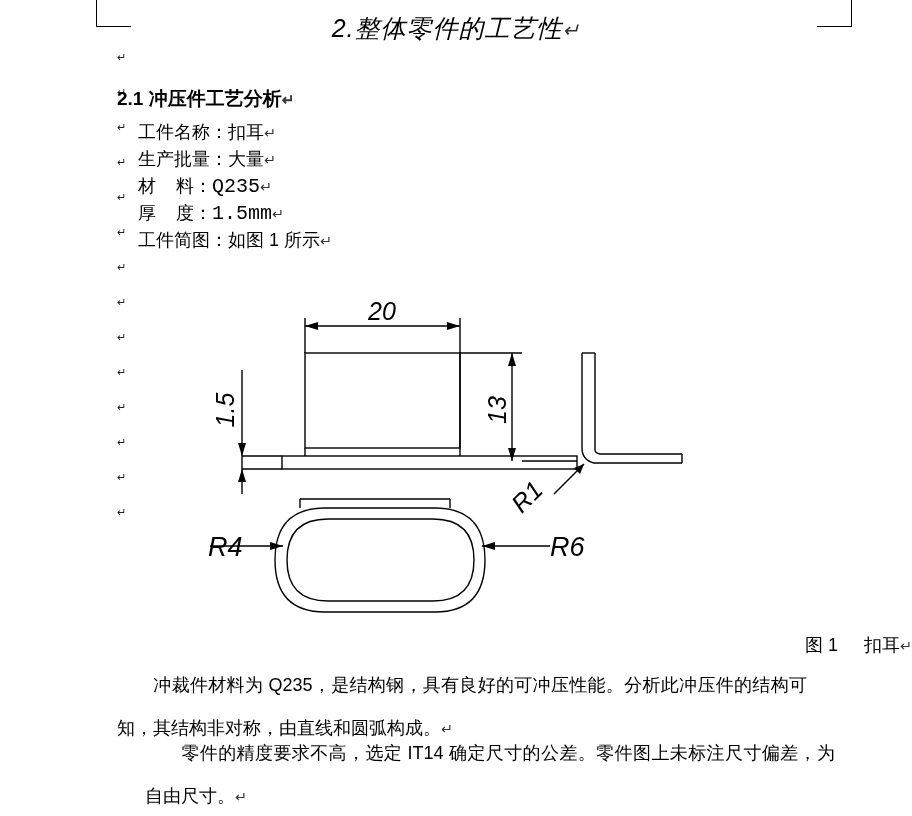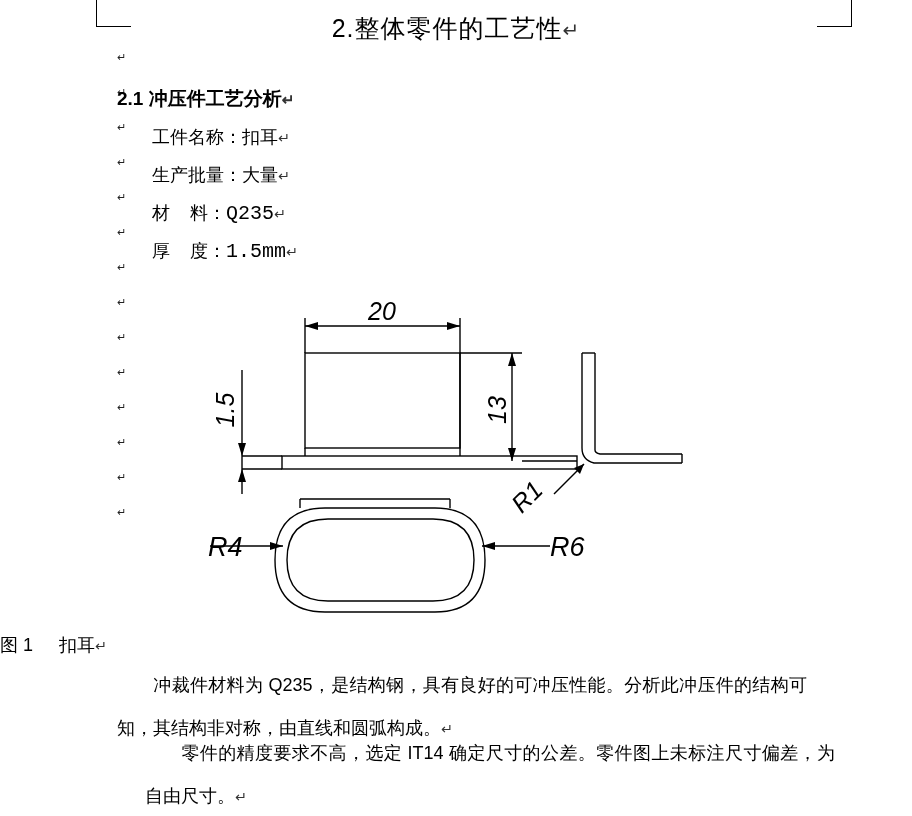--- a/index.html
+++ b/index.html
@@ -45,53 +45,54 @@
   
   .doc-title {
     position: absolute;
     top: 12px;
     left: 0;
     width: 912px;
     text-align: center;
     font-size: 25px;
     font-family: "Liberation Sans", sans-serif;
     letter-spacing: 1px;
+    font-style: italic;
   }
   .pilcrow {
     font-family: "Liberation Serif", serif;
     font-size: 0.8em;
     color: #333;
   }
 
   .h2 {
     position: absolute;
     left: 117px;
     top: 86px;
     font-size: 19px;
     font-weight: bold;
     font-family: "Liberation Sans", sans-serif;
   }
 
   .meta-list {
     position: absolute;
-    left: 152px;
+    left: 138px;
     top: 119px;
     font-size: 18px;
-    line-height: 37px;
+    line-height: 26px;
     font-family: "Liberation Sans", sans-serif;
   }
   .meta-list .row { white-space: pre; }
   .mono { font-family: Liberation Mono, monospace; font-size: 20px; }
 
   .fig-caption {
     position: absolute;
     left: 0;
     top: 633px;
     width: 912px;
-    text-align: left;
+    text-align: right;
     font-size: 18px;
     font-family: "Liberation Sans", sans-serif;
   }
   .fig-caption .gap { display: inline-block; width: 26px; }
 
   .para {
     position: absolute;
     left: 117px;
     width: 690px;
     font-size: 18px;
@@ -139,20 +140,21 @@
   <span>↵</span>
 </div>
 
 <div class="h2"><span>2.1 冲压件工艺分析</span><span class="pilcrow">↵</span></div>
 
 <div class="meta-list">
   <div class="row"><span>工件名称：</span><span>扣耳</span><span class="pilcrow">↵</span></div>
   <div class="row"><span>生产批量：</span><span>大量</span><span class="pilcrow">↵</span></div>
   <div class="row"><span>材    料：</span><span class="mono">Q235</span><span class="pilcrow">↵</span></div>
   <div class="row"><span>厚    度：</span><span class="mono">1.5mm</span><span class="pilcrow">↵</span></div>
+  <div class="row"><span>工件简图：</span><span>如图 1 所示</span><span class="pilcrow">↵</span></div>
 </div>
 
 <div class="drawing">
   <svg width="620" height="330" viewBox="0 0 620 330" xmlns="http://www.w3.org/2000/svg">
     <g stroke="#000" fill="none" stroke-width="1.4" shape-rendering="geometricPrecision">
 
       <rect x="155" y="55" width="155" height="95"></rect>
 
       <line x1="310" y1="55" x2="310" y2="150"></line>
 

